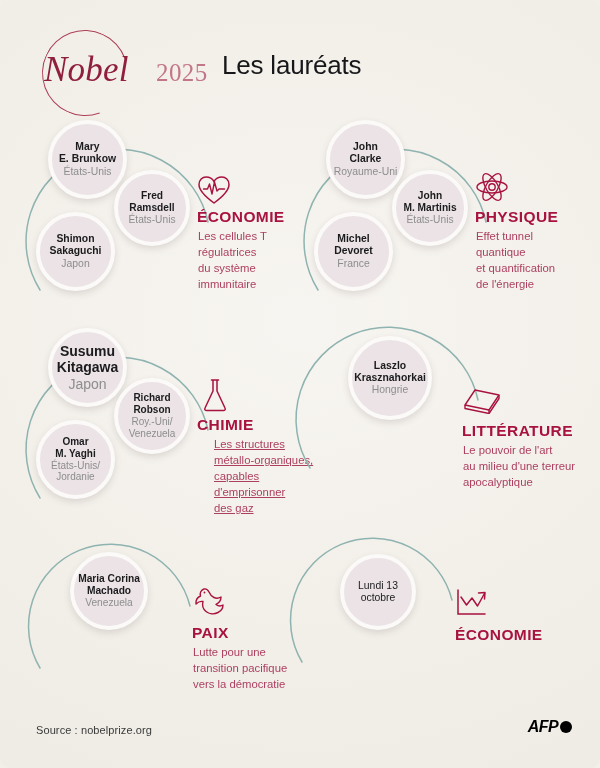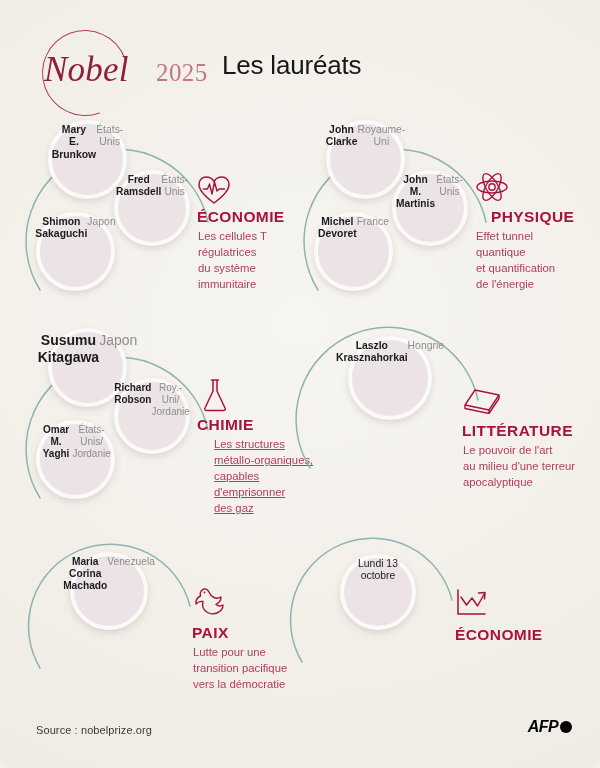--- a/index.html
+++ b/index.html
@@ -48,22 +48,22 @@
   }
   
   .block{position:absolute;}
   .arcsvg{position:absolute;left:0;top:0;overflow:visible;}
   
   .bub{
     position:absolute;border-radius:50%;
     background:#ebe3e5;
     border:4px solid #fbfaf8;
     box-shadow:0 3px 7px rgba(90,70,70,.16);
-    display:flex;flex-direction:row;
-    align-items:flex-start;justify-content:center;
+    display:flex;flex-direction:column;
+    align-items:center;justify-content:center;
     text-align:center;line-height:1.18;
     box-sizing:border-box;
   }
   .bub .nm{font-weight:700;color:#1b1b1e;}
   .bub .ct{color:#8d8d8d;font-weight:400;}
   .bub.plain .nm{font-weight:400;color:#1b1b1e;}
   
   .cat{position:absolute;}
   .cat-ico{position:absolute;}
   .cat-name{
@@ -158,42 +158,42 @@
 Devoret</span>
       <span class="ct">France</span>
     </div>
     <div class="cat">
       <svg class="cat-ico" style="left:175px;top:62px;" width="34" height="34" viewBox="0 0 34 34">
         <circle cx="17" cy="17" r="3.2" fill="none" stroke="#a8123f" stroke-width="1.4"></circle>
         <ellipse cx="17" cy="17" rx="15" ry="6" fill="none" stroke="#a8123f" stroke-width="1.4"></ellipse>
         <ellipse cx="17" cy="17" rx="15" ry="6" fill="none" stroke="#a8123f" stroke-width="1.4" transform="rotate(60 17 17)"></ellipse>
         <ellipse cx="17" cy="17" rx="15" ry="6" fill="none" stroke="#a8123f" stroke-width="1.4" transform="rotate(120 17 17)"></ellipse>
       </svg>
-      <div class="cat-name" style="left:175px;top:100px;margin-left:16px;">PHYSIQUE</div>
+      <div class="cat-name" style="left:175px;top:100px;">PHYSIQUE</div>
       <div class="cat-desc" style="left:176px;top:120px;width:106px;">Effet tunnel
 quantique
 et quantification
 de l'énergie</div>
     </div>
   </div>
 
   <div class="block" style="left:22px;top:316px;width:278px;height:210px;">
     <svg class="arcsvg" width="278" height="210" viewBox="0 0 278 210">
       <path d="M 18 182 A 92 92 0 1 1 186 114" fill="none" stroke="#8fb3b0" stroke-width="1.5" stroke-linecap="round"></path>
     </svg>
     <div class="bub" style="left:26px;top:12px;width:79px;height:79px;font-size:14px;">
       <span class="nm" style="white-space:pre-line;">Susumu
 Kitagawa</span>
       <span class="ct">Japon</span>
     </div>
     <div class="bub" style="left:92px;top:62px;width:76px;height:76px;font-size:10px;">
       <span class="nm" style="white-space:pre-line;">Richard
 Robson</span>
       <span class="ct" style="white-space:pre-line;">Roy.-Uni/
-Jordanie</span>
+Venezuela</span>
     </div>
     <div class="bub" style="left:14px;top:104px;width:79px;height:79px;font-size:10px;">
       <span class="nm" style="white-space:pre-line;">Omar
 M. Yaghi</span>
       <span class="ct" style="white-space:pre-line;">États-Unis/
 Jordanie</span>
     </div>
     <div class="cat">
       <svg class="cat-ico" style="left:179px;top:62px;" width="28" height="34" viewBox="0 0 28 34">
         <path d="M10.5 2 L17.5 2 M12 2 L12 13 L4 30 C 3.2 31.6 4.3 32.6 5.6 32.6 L22.4 32.6 C 23.7 32.6 24.8 31.6 24 30 L16 13 L16 2" fill="none" stroke="#a8123f" stroke-width="1.5" stroke-linejoin="round" stroke-linecap="round"></path>

